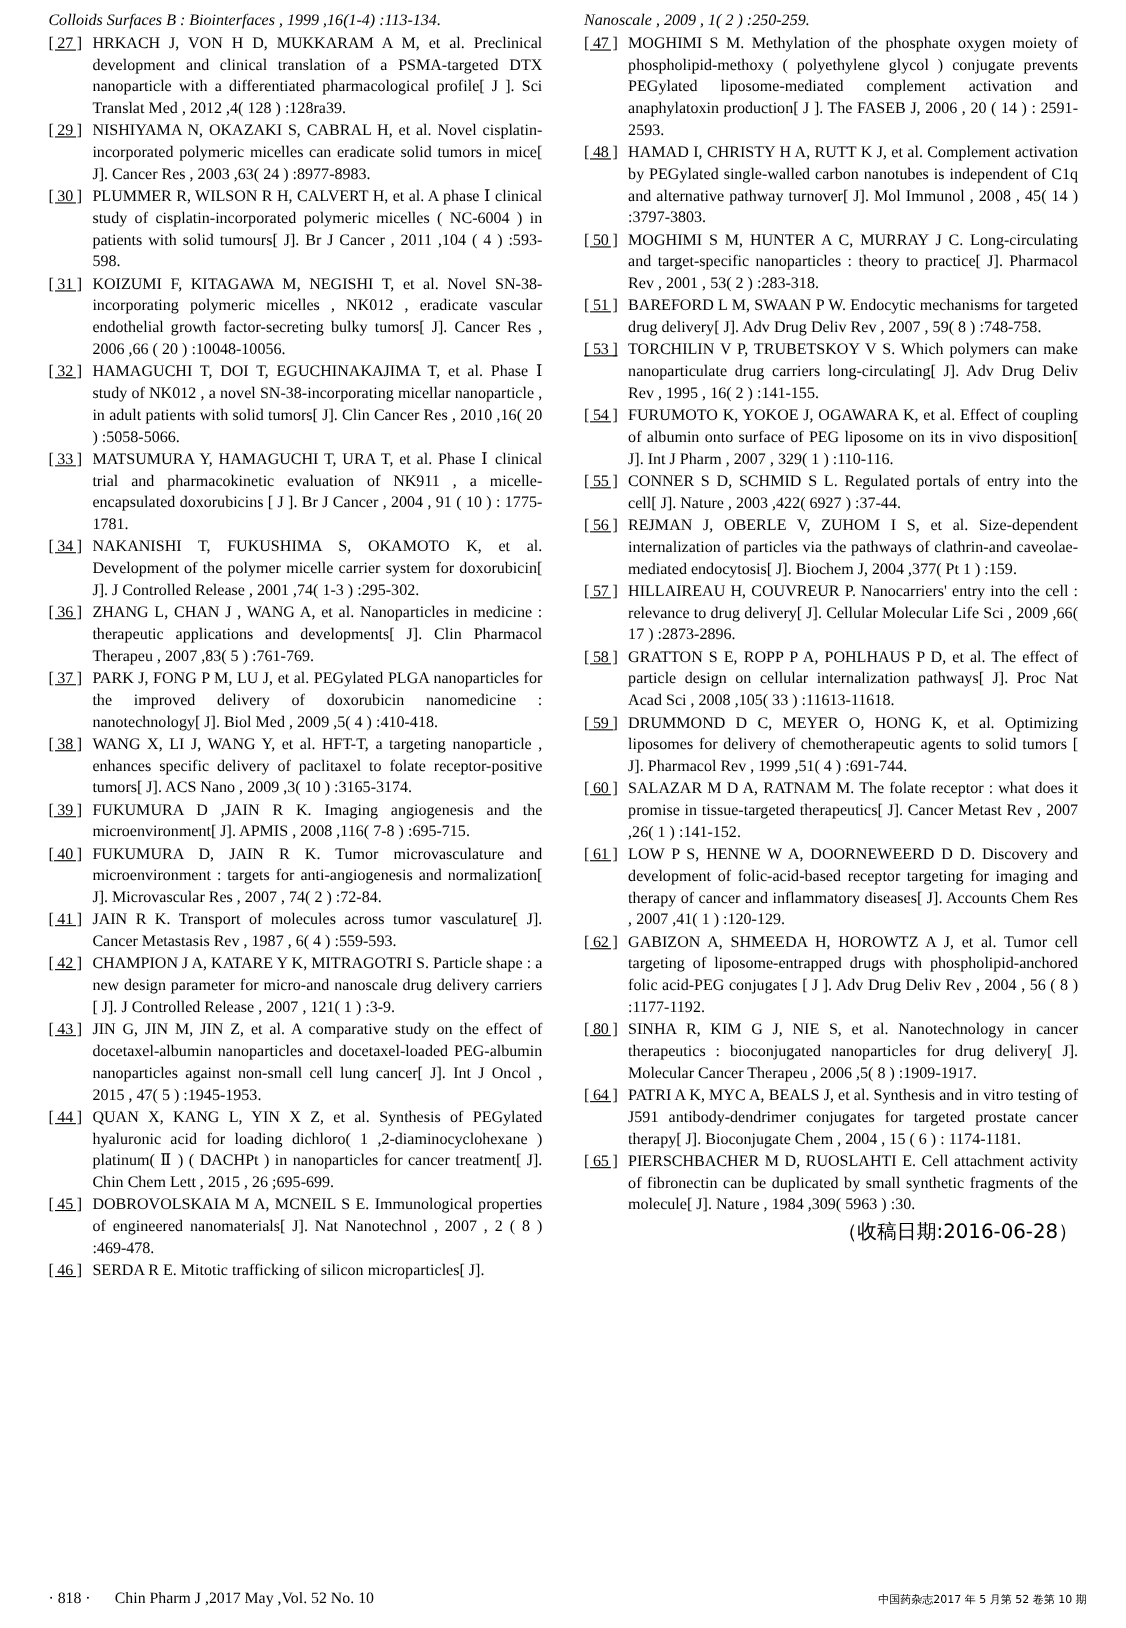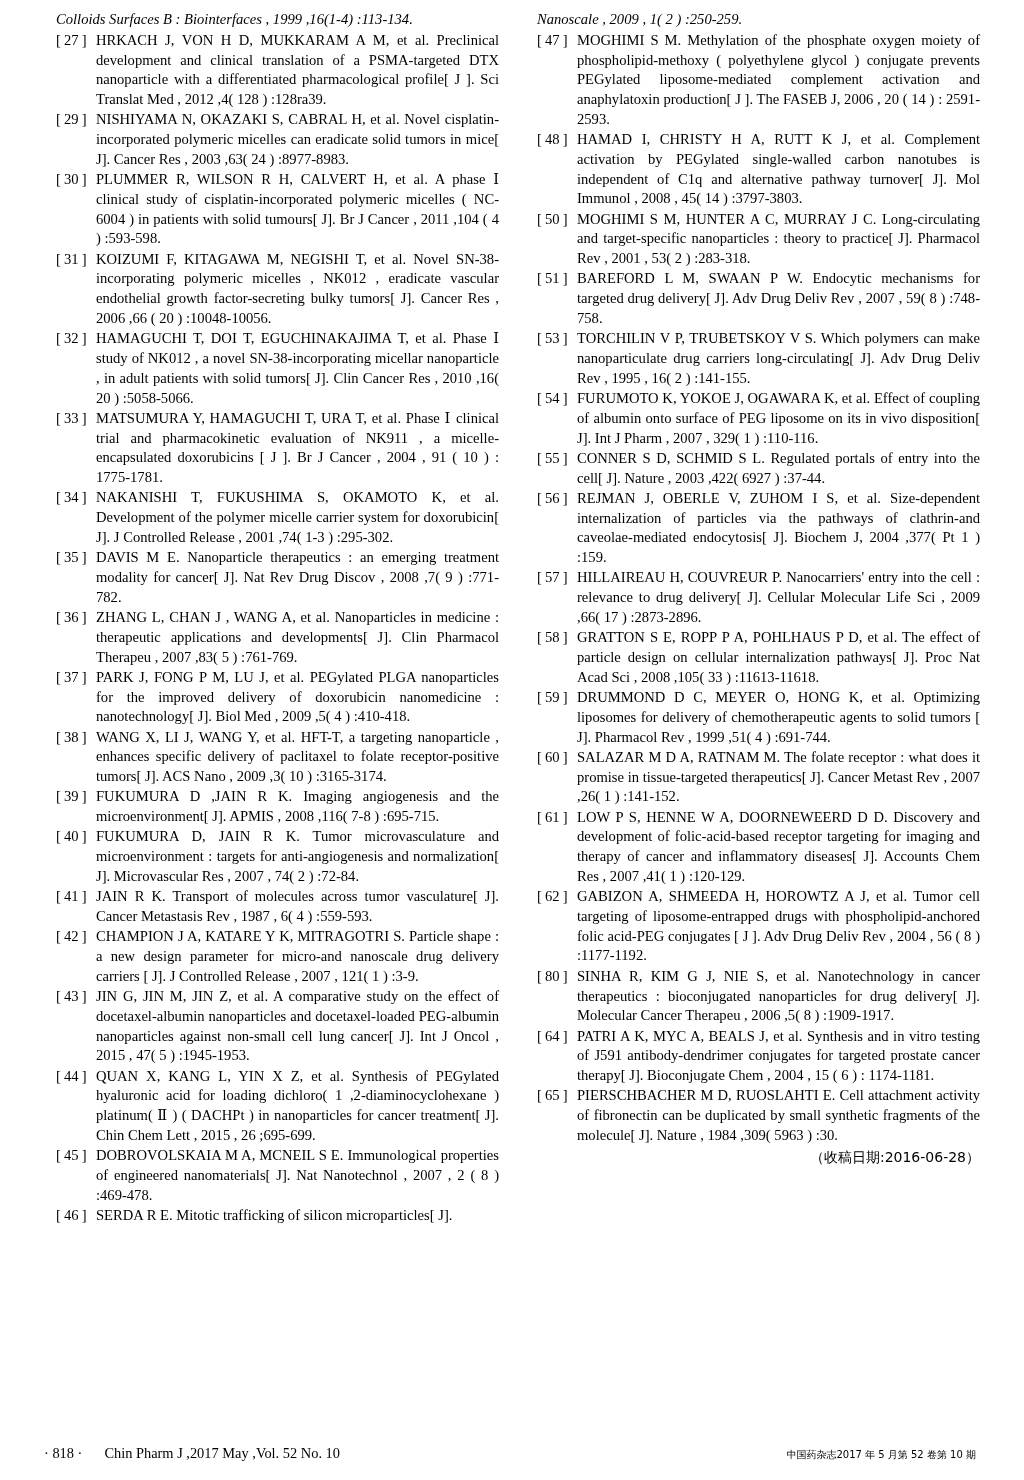--- a/index.html
+++ b/index.html
@@ -11,21 +11,21 @@
     width: 1024px;
     height: 1480px;
     font-family: "Liberation Serif", "DejaVu Serif", serif;
     color: #000;
   }
   .page {
     position: relative;
     width: 1024px;
     height: 1480px;
     box-sizing: border-box;
-    padding: 10px 44px 0 56px;
+    padding: 10px 44px 0 44px;
   }
   .columns {
     display: flex;
     gap: 38px;
     height: 1380px;
   }
   .col {
     width: 449px;
     font-size: 14.6px;
     line-height: 1.355;
@@ -36,32 +36,33 @@
     display: flex;
     align-items: flex-start;
     margin-bottom: 0.5px;
   }
   .ref-num {
     flex: 0 0 auto;
     width: 40px;
     text-align: left;
     white-space: nowrap;
     letter-spacing: -0.2px;
+    text-decoration: underline;
   }
   .ref-body {
     flex: 1 1 auto;
     text-align: justify;
     text-justify: inter-word;
     hyphens: manual;
   }
   .it { font-style: italic; }
   .footer {
     position: absolute;
     left: 44px;
-    right: 48px;
+    right: 36px;
     bottom: 18px;
     display: flex;
     justify-content: space-between;
     align-items: baseline;
     font-size: 14.4px;
   }
   .footer-left {
     display: flex;
     align-items: baseline;
     gap: 22px;
@@ -73,21 +74,21 @@
     font-size: 14.4px;
   }
   .journal-cn {
     font-family: "DejaVu Sans", "Liberation Sans", sans-serif;
     font-size: 10px;
   }
   .recv {
     text-align: right;
     margin-top: 2px;
     font-family: "DejaVu Sans", "Liberation Sans", sans-serif;
-    font-size: 14px;
+    font-size: 18px;
   }
   .lead-ref {
     margin-bottom: 1px;
   }
 </style>
 </head>
 <body>
 
 <div class="page">
 
@@ -118,24 +119,20 @@
             <div class="ref-num">[ 32 ]</div>
             <div class="ref-body">HAMAGUCHI T, DOI T, EGUCHINAKAJIMA T, et al. Phase Ⅰ study of NK012 , a novel SN-38-incorporating micellar nanoparticle , in adult patients with solid tumors[ J]. Clin Cancer Res , 2010 ,16( 20 ) :5058-5066.</div>
           </div>
           <div class="ref">
             <div class="ref-num">[ 33 ]</div>
             <div class="ref-body">MATSUMURA Y, HAMAGUCHI T, URA T, et al. Phase Ⅰ clinical trial and pharmacokinetic evaluation of NK911 , a micelle-encapsulated doxorubicins [ J ]. Br J Cancer , 2004 , 91 ( 10 ) : 1775-1781.</div>
           </div>
           <div class="ref">
             <div class="ref-num">[ 34 ]</div>
             <div class="ref-body">NAKANISHI T, FUKUSHIMA S, OKAMOTO K, et al. Development of the polymer micelle carrier system for doxorubicin[ J]. J Controlled Release , 2001 ,74( 1-3 ) :295-302.</div>
-          </div>
-          <div class="ref">
-            <div class="ref-num">[ 35 ]</div>
-            <div class="ref-body">DAVIS M E. Nanoparticle therapeutics : an emerging treatment modality for cancer[ J]. Nat Rev Drug Discov , 2008 ,7( 9 ) :771-782.</div>
           </div>
           <div class="ref">
             <div class="ref-num">[ 36 ]</div>
             <div class="ref-body">ZHANG L, CHAN J , WANG A, et al. Nanoparticles in medicine : therapeutic applications and developments[ J]. Clin Pharmacol Therapeu , 2007 ,83( 5 ) :761-769.</div>
           </div>
           <div class="ref">
             <div class="ref-num">[ 37 ]</div>
             <div class="ref-body">PARK J, FONG P M, LU J, et al. PEGylated PLGA nanoparticles for the improved delivery of doxorubicin nanomedicine : nanotechnology[ J]. Biol Med , 2009 ,5( 4 ) :410-418.</div>
           </div>
           <div class="ref">

